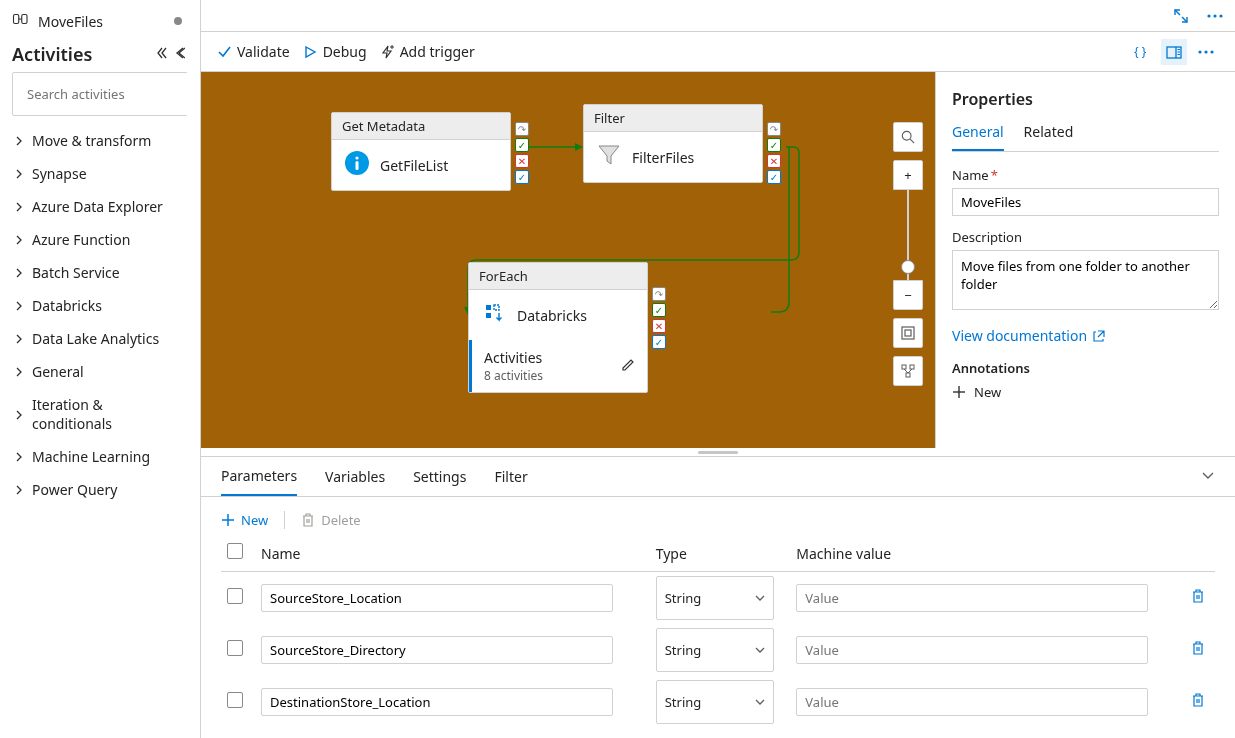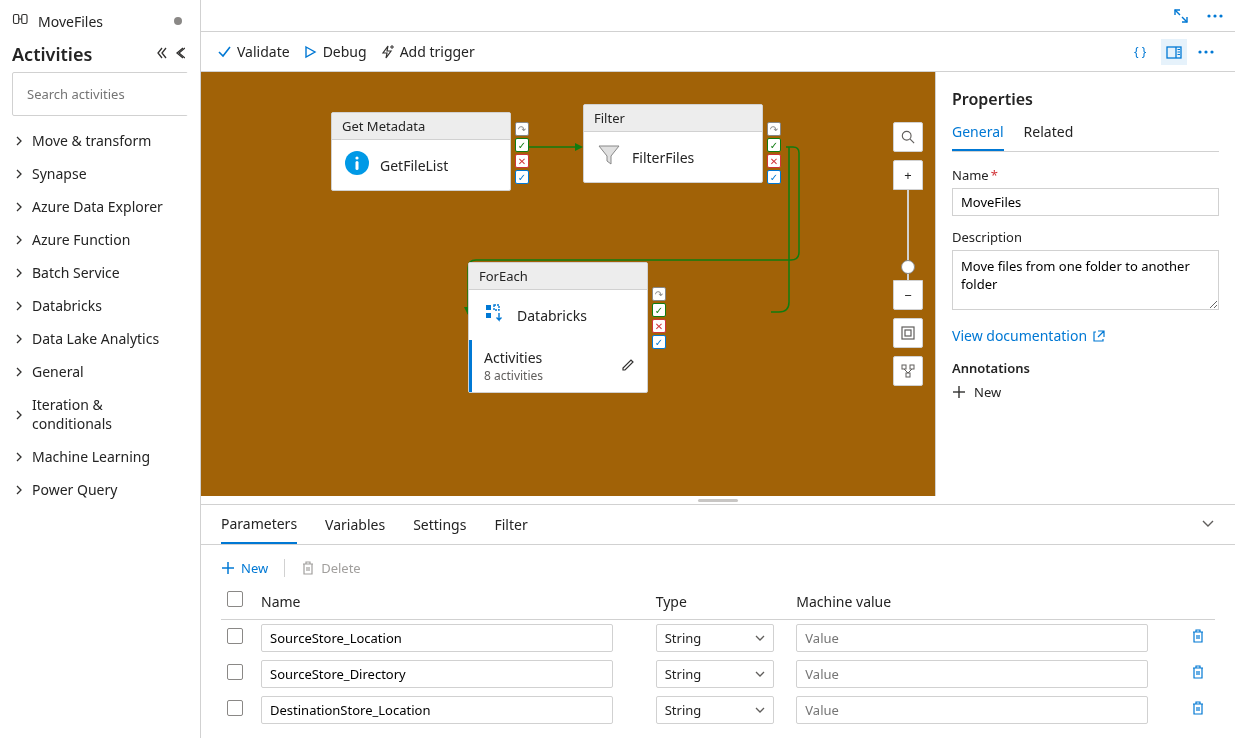--- a/index.html
+++ b/index.html
@@ -72,21 +72,21 @@
   .bp-collapse { margin-left:auto; cursor:pointer; }
   .bp-actions { display:flex; gap:16px; padding:14px 20px 6px; align-items:center; }
   .bp-action { display:flex; gap:6px; align-items:center; cursor:pointer; }
   .bp-action.disabled { color:#a19f9d; }
   .param-table { width:calc(100% - 40px); margin:0 20px 10px; border-collapse:collapse; }
   .param-table th { text-align:left; font-weight:400; border-bottom:1px solid var(--border); padding:8px 6px; font-size:14px; }
   .param-table td { padding:4px 6px; }
   .param-table th:first-child, .param-table td:first-child { width:34px; }
   .chk { width:16px; height:16px; border:1px solid #8a8886; border-radius:2px; display:inline-block; cursor:pointer; }
   .cell-input { width:92%; height:28px; border:1px solid var(--border); border-radius:2px; padding:0 8px; font-size:13px; }
-  .cell-select { display:flex; align-items:center; justify-content:space-between; width:92%; height:28px; border:1px solid var(--border); border-radius:2px; padding:0 8px; font-size:13px; cursor:pointer; }
+  .cell-select { display:flex; align-items:center; justify-content:space-between; width:92%; height:44px; border:1px solid var(--border); border-radius:2px; padding:0 8px; font-size:13px; cursor:pointer; }
   .trash { color:var(--ms-blue); cursor:pointer; }
 
   .props h2 { margin:0 0 12px 0; font-size:16px; font-weight:600; }
   .p-tabs { display:flex; gap:20px; border-bottom:1px solid var(--border); margin-bottom:14px; }
   .p-tab { cursor:pointer; padding-bottom:8px; font-size:14px; }
   .p-tab.active { border-bottom:2px solid var(--ms-blue); color:var(--ms-blue); font-weight:400; }
   .p-label { font-size:13px; margin-bottom:4px; }
   .req { color:#d13438; margin-left:2px; }
   .p-input { width:100%; height:28px; border:1px solid var(--border); padding:0 8px; margin-bottom:12px; font-size:13px; }
   .p-textarea { width:100%; height:60px; border:1px solid var(--border); padding:6px 8px; margin-bottom:12px; font-size:13px; resize:vertical; font-family:inherit; }

